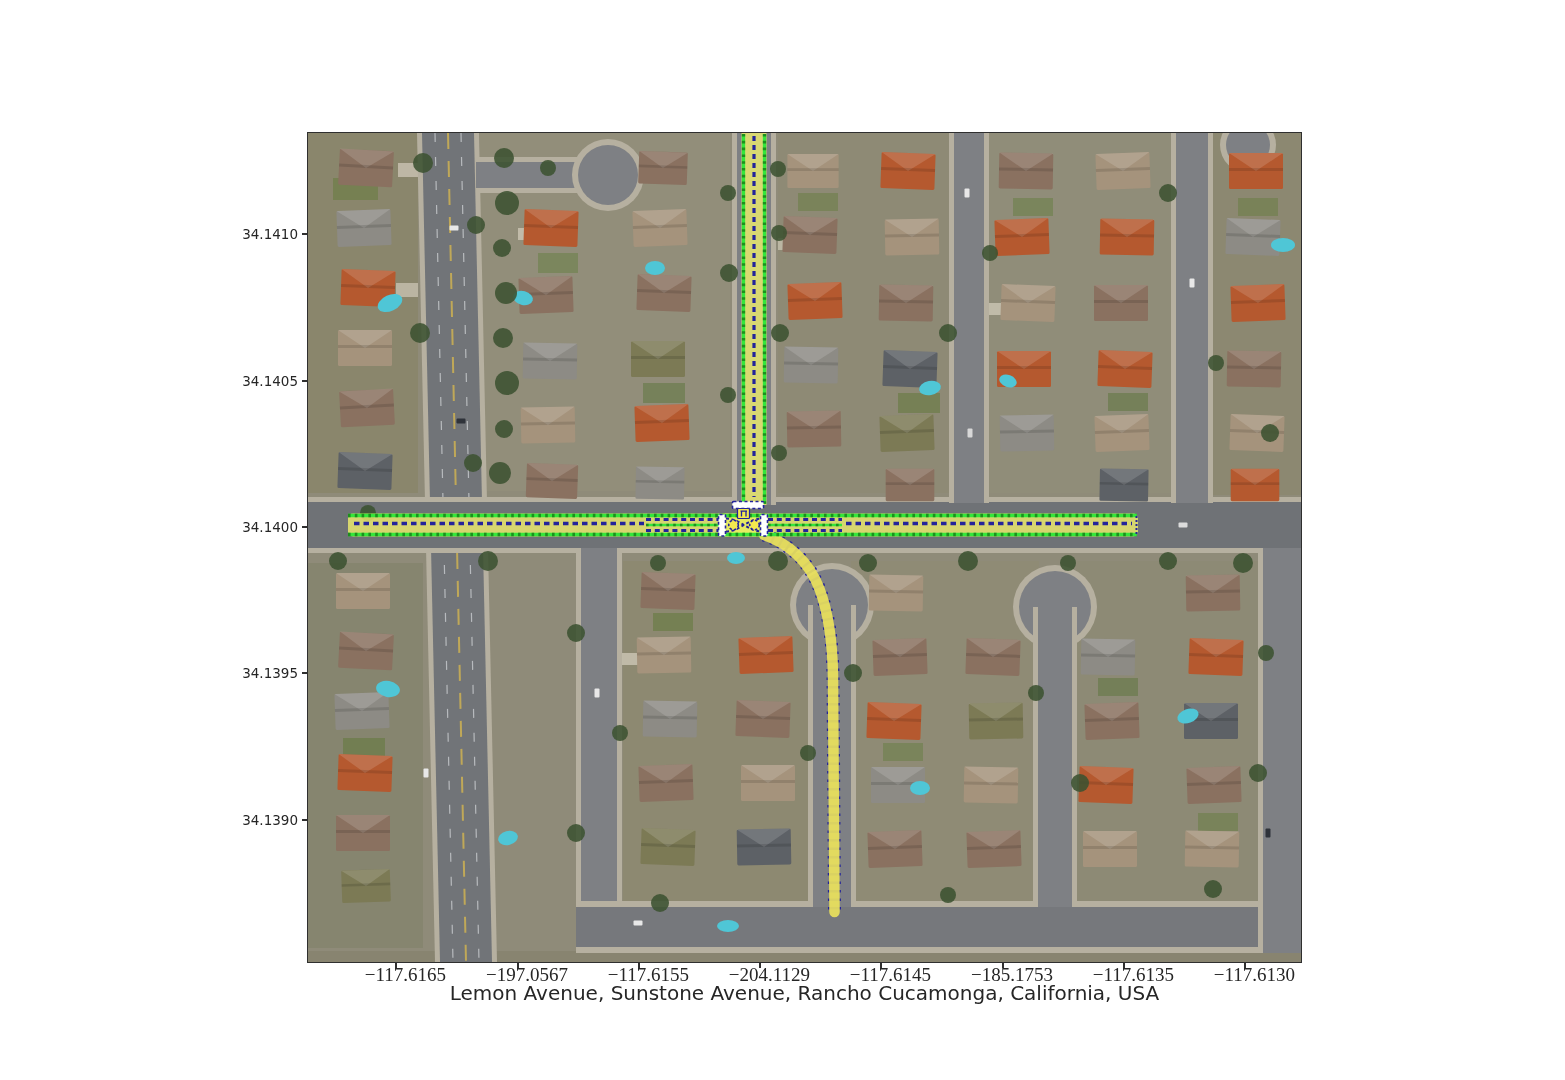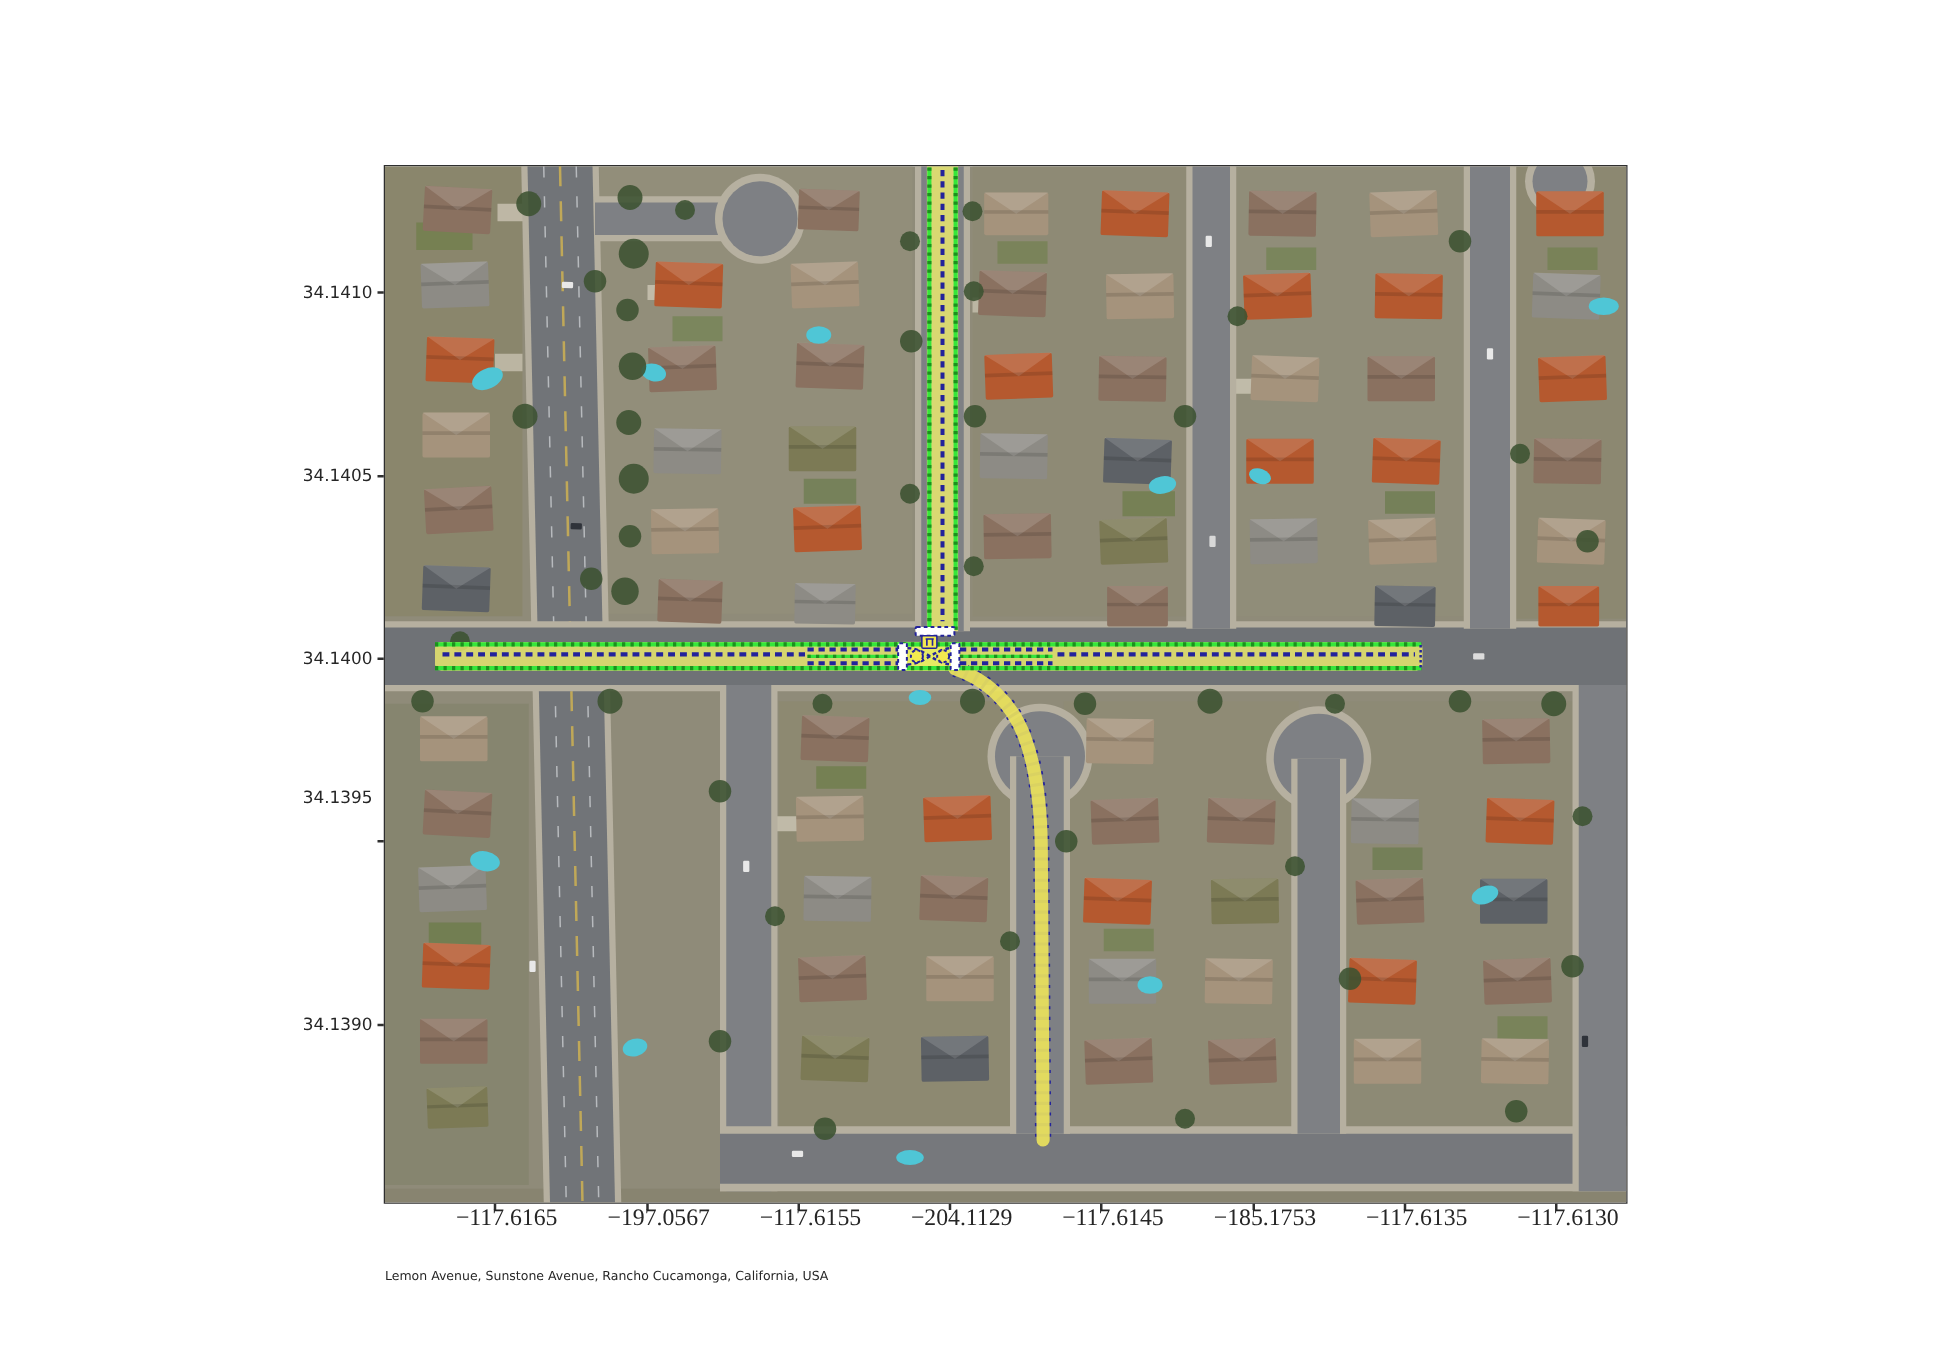--- a/index.html
+++ b/index.html
@@ -2,21 +2,21 @@
 <html><head>
 <meta charset="utf-8">
 <style>
   html,body{margin:0;padding:0;background:#ffffff;}
   body{width:1565px;height:1080px;font-family:"DejaVu Sans",sans-serif;color:#262626;}
   .figure{position:relative;width:1289px;height:1080px;background:#ffffff;overflow:hidden;padding-left:26px;}
   .plot{position:absolute;left:307px;top:132px;width:993px;height:829px;border:1px solid #2f2f2f;}
   .plot svg{position:absolute;left:0;top:0;width:100%;height:100%;display:block;}
   .ytick{position:absolute;left:226px;width:72px;text-align:right;font-size:13.5px;line-height:16px;}
   .xtick{position:absolute;width:100px;text-align:right;font-size:19px;line-height:16px;top:967px;font-family:Liberation Serif, serif;}
-  .xlabel{position:absolute;left:308px;top:1012px;width:993px;font-size:10px;line-height:19px;}
+  .xlabel{position:absolute;left:308px;top:984px;width:993px;text-align:center;font-size:20px;line-height:19px;}
   .tick-y{position:absolute;left:302px;width:5px;height:1.3px;background:#2f2f2f;}
   .tick-x{position:absolute;top:963px;width:1.3px;height:5px;background:#2f2f2f;}
 </style>
 </head>
 <body>
 
 <div class="figure">
 
   <div class="plot">
     <svg viewBox="0 0 993 829" preserveAspectRatio="none">
@@ -305,21 +305,21 @@
   </div>
 
   <div class="tick-y" style="top:233.4px"></div>
   <div class="tick-y" style="top:380.4px"></div>
   <div class="tick-y" style="top:526.4px"></div>
   <div class="tick-y" style="top:672.4px"></div>
   <div class="tick-y" style="top:819.4px"></div>
   <span class="ytick" style="top:226px">34.1410</span>
   <span class="ytick" style="top:373px">34.1405</span>
   <span class="ytick" style="top:519px">34.1400</span>
-  <span class="ytick" style="top:630px">34.1395</span>
+  <span class="ytick" style="top:665px">34.1395</span>
   <span class="ytick" style="top:812px">34.1390</span>
 
   <div class="tick-x" style="left:395.4px"></div>
   <div class="tick-x" style="left:517.4px"></div>
   <div class="tick-x" style="left:638.4px"></div>
   <div class="tick-x" style="left:759.4px"></div>
   <div class="tick-x" style="left:880.4px"></div>
   <div class="tick-x" style="left:1002.4px"></div>
   <div class="tick-x" style="left:1123.4px"></div>
   <div class="tick-x" style="left:1244.4px"></div>

